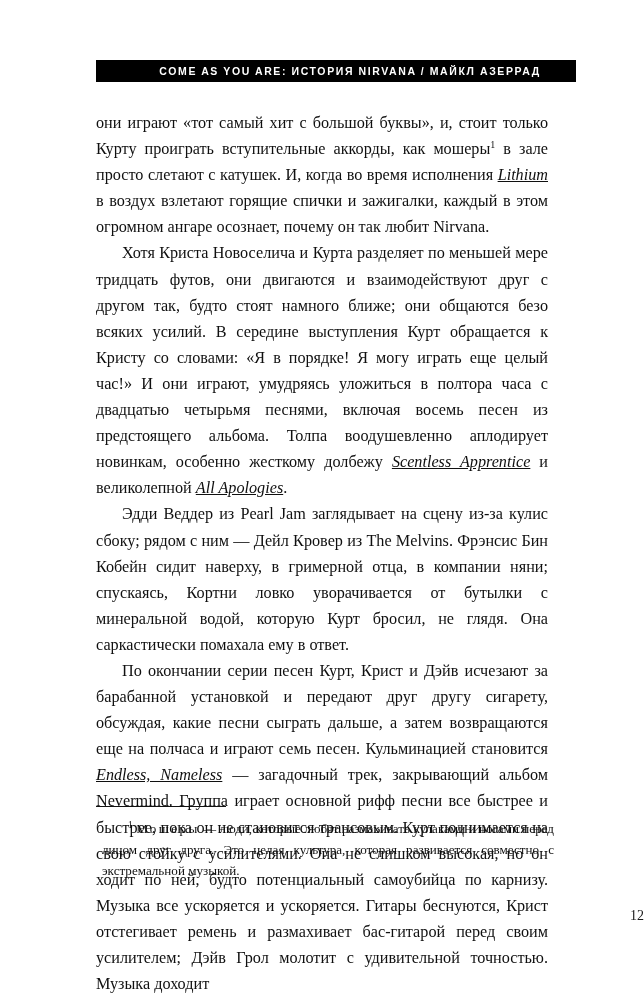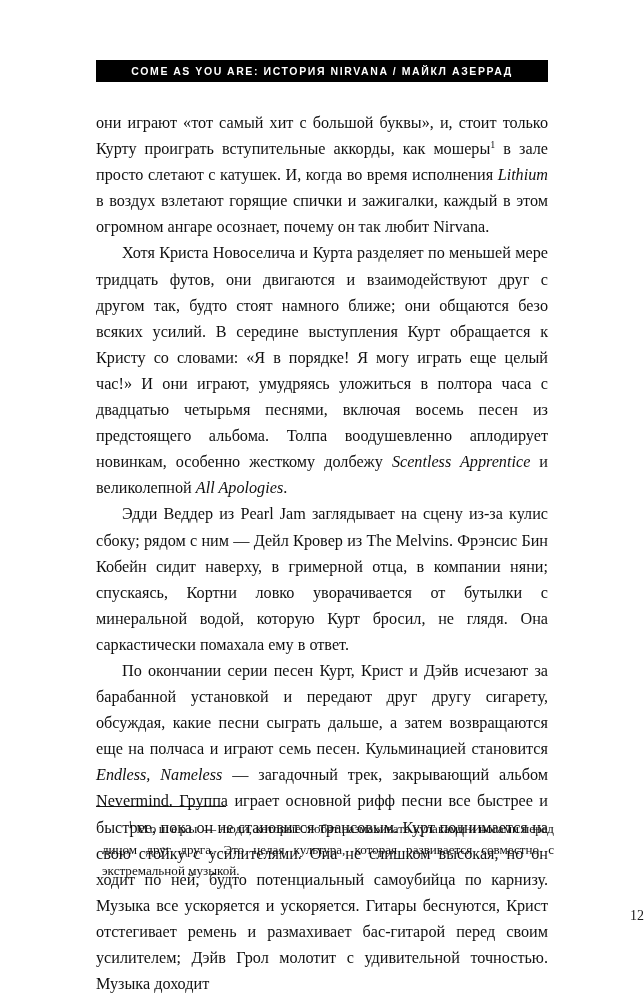--- a/index.html
+++ b/index.html
@@ -32,40 +32,42 @@
     color: #ffffff;
     display: flex;
     align-items: center;
     justify-content: center;
     font-family: "Liberation Sans", sans-serif;
     font-size: 10.5px;
     letter-spacing: 1.6px;
     font-weight: 700;
     text-transform: uppercase;
     white-space: nowrap;
+    padding-left: 28px;
   }
   .body-col {
     position: absolute;
     left: 96px;
     top: 110px;
     width: 452px;
   }
   p.para {
     margin: 0;
     font-size: 16.2px;
     line-height: 26.1px;
     text-align: justify;
     text-indent: 26px;
     hyphens: manual;
   }
   p.para.first {
     text-indent: 0;
   }
   em {
     font-style: italic;
+    text-decoration: underline;
   }
   sup.fn {
     font-size: 10px;
     vertical-align: super;
     line-height: 0;
   }
   .footnote-rule {
     position: absolute;
     left: 96px;
     top: 806px;

